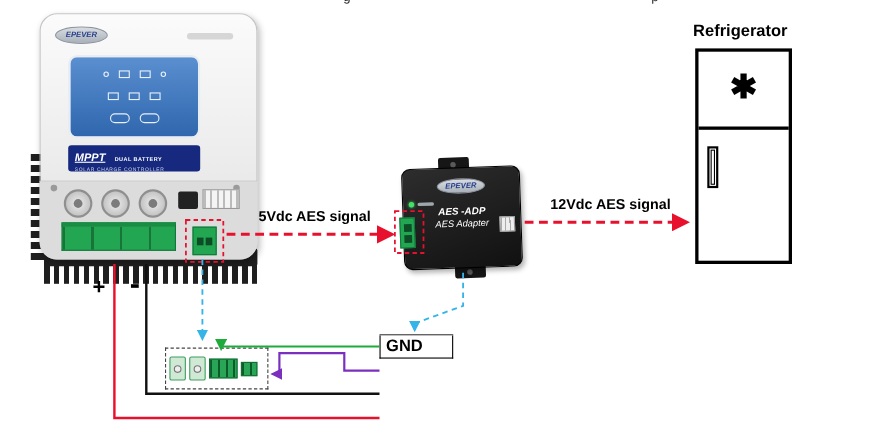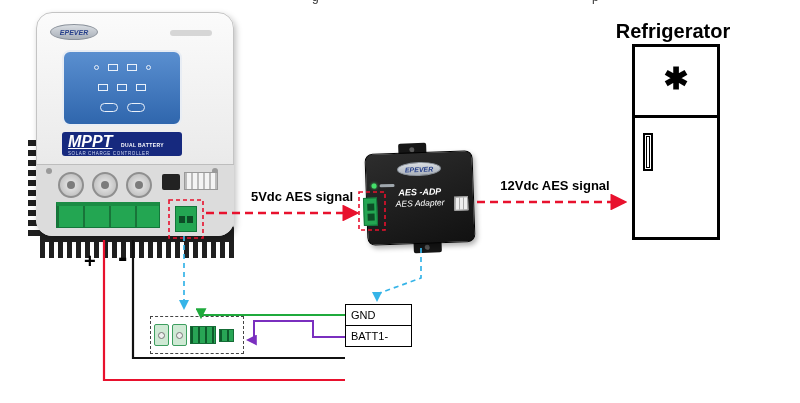--- a/index.html
+++ b/index.html
@@ -30,21 +30,21 @@
   .ctl-brandbar { position: absolute; left: 142px; top: 18px; width: 42px; height: 6px; background: #d6d6d6; border-radius: 3px; }
   .ctl-panel { position: absolute; left: 34px; top: 38px; width: 120px; height: 76px; border-radius: 8px;
      background: linear-gradient(180deg, #5a8fd0, #2f66ad); border: 2px solid #e8edf4;
      display: flex; flex-direction: column; align-items: center; justify-content: space-evenly; }
   .ic-row { display: flex; gap: 9px; align-items: center; }
   .ic-sq { width: 10px; height: 7px; border: 1px solid #eaf1fa; }
   .ic-dot { width: 5px; height: 5px; border-radius: 50%; border: 1px solid #eaf1fa; }
   .ic-btn { width: 18px; height: 9px; border: 1.5px solid #eaf1fa; border-radius: 5px; }
   .ctl-navband { position: absolute; left: 34px; top: 120px; width: 120px; height: 24px; background: #16297e;
      border-radius: 3px; color: #fff; padding: 2px 6px; line-height: 1; }
-  .ctl-navband .mppt { font-size: 16px; font-weight: bold; font-style: italic; text-decoration: underline; }
+  .ctl-navband .mppt { font-size: 10px; font-weight: bold; font-style: italic; text-decoration: underline; }
   .ctl-navband .dual { font-size: 5px; font-weight: bold; margin-left: 4px; letter-spacing: .4px; }
   .ctl-navband .sub { font-size: 4.5px; letter-spacing: .6px; color: #cdd6f0; margin-top: 2px; }
   .ctl-ring { position: absolute; width: 26px; height: 26px; border-radius: 50%; top: 160px;
      background: radial-gradient(#ededed, #b3b3b3); border: 2px solid #8f8f8f; }
   .ctl-ring::after { content: ""; position: absolute; left: 7px; top: 7px; width: 8px; height: 8px;
      border-radius: 50%; background: #7c7c7c; }
   .ctl-port-black { position: absolute; left: 134px; top: 162px; width: 18px; height: 16px; background: #222; border-radius: 2px; }
   .ctl-port-dip { position: absolute; left: 156px; top: 160px; width: 34px; height: 18px; background: #f4f4f4;
      border: 1px solid #999; background-image: repeating-linear-gradient(90deg, #bbb 0 2px, transparent 2px 6px); }
   .ctl-green { position: absolute; left: 28px; top: 190px; width: 104px; height: 26px; background: #23a652;
@@ -75,35 +75,35 @@
      background: #45e06a; box-shadow: 0 0 3px #45e06a; }
   .adp-led-bar { position: absolute; left: 14px; top: 31px; width: 15px; height: 3px; background: #9fa7ad; border-radius: 2px; }
   .adp-conn { position: absolute; left: -3px; top: 44px; width: 14px; height: 28px; background: #23a652;
      border: 1px solid #12773a; display: flex; flex-direction: column; gap: 3px; align-items: center; justify-content: center; }
   .adp-conn .slot { width: 7px; height: 7px; }
   .adp-port { position: absolute; left: 88px; top: 46px; width: 14px; height: 14px; background: #eee; border: 1px solid #999;
      background-image: repeating-linear-gradient(90deg, #aaa 0 1px, transparent 1px 4px); }
 
   
   .fridge-label { position: absolute; left: 612px; top: 20px; width: 122px; text-align: center;
-     font-size: 20px; font-weight: bold; }
+     font-size: 15px; font-weight: bold; }
   .fridge { position: absolute; left: 632px; top: 44px; width: 88px; height: 196px; border: 3px solid #000; background: #fff; }
   .fridge-snow { position: absolute; left: 0; top: 14px; width: 100%; text-align: center; font-size: 30px; font-weight: bold; }
   .fridge-divider { position: absolute; left: 0; top: 68px; width: 100%; height: 3px; background: #000; }
   .fridge-handle { position: absolute; left: 8px; top: 86px; width: 10px; height: 38px; border: 2px solid #000; }
   .fridge-handle-in { margin: 1px; height: calc(100% - 2px); border: 1px solid #000; }
 
   
   .sig-label { position: absolute; font-size: 13px; font-weight: bold; text-align: center; color: #000; }
-  .sig-5v { left: 228px; top: 189px; width: 148px; }
+  .sig-5v { left: 212px; top: 189px; width: 148px; }
   .sig-12v { left: 480px; top: 178px; width: 150px; }
 
   
   .wire-table { position: absolute; left: 345px; top: 304px; width: 67px; background: #fff; border-top: 1px solid #000; z-index: 20; }
-  .wt-row { height: 21px; line-height: 20px; border: 1px solid #000; border-top: none; font-size: 11px; padding-left: 5px; background: #fff; }
+  .wt-row { height: 21px; line-height: 20px; border: 1px solid #000; border-top: none; font-size: 15px; padding-left: 5px; background: #fff; font-weight: bold; }
 
   
   .conn-detail { position: absolute; left: 150px; top: 316px; width: 94px; height: 38px;
      border: 1.5px dashed #444; background: #fff; display: flex; align-items: center; gap: 3px; padding: 0 3px; z-index: 20; }
   .cd-screw { width: 15px; height: 22px; background: #cfe9d4; border: 1.5px solid #3d9e5f; border-radius: 2px;
      display: flex; align-items: center; justify-content: center; }
   .cd-screw i { display: block; width: 7px; height: 7px; border-radius: 50%; border: 1.5px solid #777; background: #eee; }
   .cd-block4 { width: 26px; height: 18px; background: #28a555; border: 1px solid #156c36;
      background-image: repeating-linear-gradient(90deg, #0d5b2b 0 2px, transparent 2px 7px); }
   .cd-block2 { width: 15px; height: 13px; background: #28a555; border: 1px solid #156c36;
@@ -197,21 +197,20 @@
     <div class="fridge-handle">
         <div class="fridge-handle-in"></div>
       </div>
   </div>
 
   <div class="sig-label sig-5v">5Vdc AES signal</div>
   <div class="sig-label sig-12v">12Vdc AES signal</div>
 
   <div class="wire-table">
     <div class="wt-row">GND</div>
-    <div class="wt-row">BATT1-</div>
   </div>
 
   <div class="conn-detail">
     <div class="cd-screw">
         <i></i>
       </div>
     <div class="cd-screw">
         <i></i>
       </div>
     <div class="cd-block4"></div>

